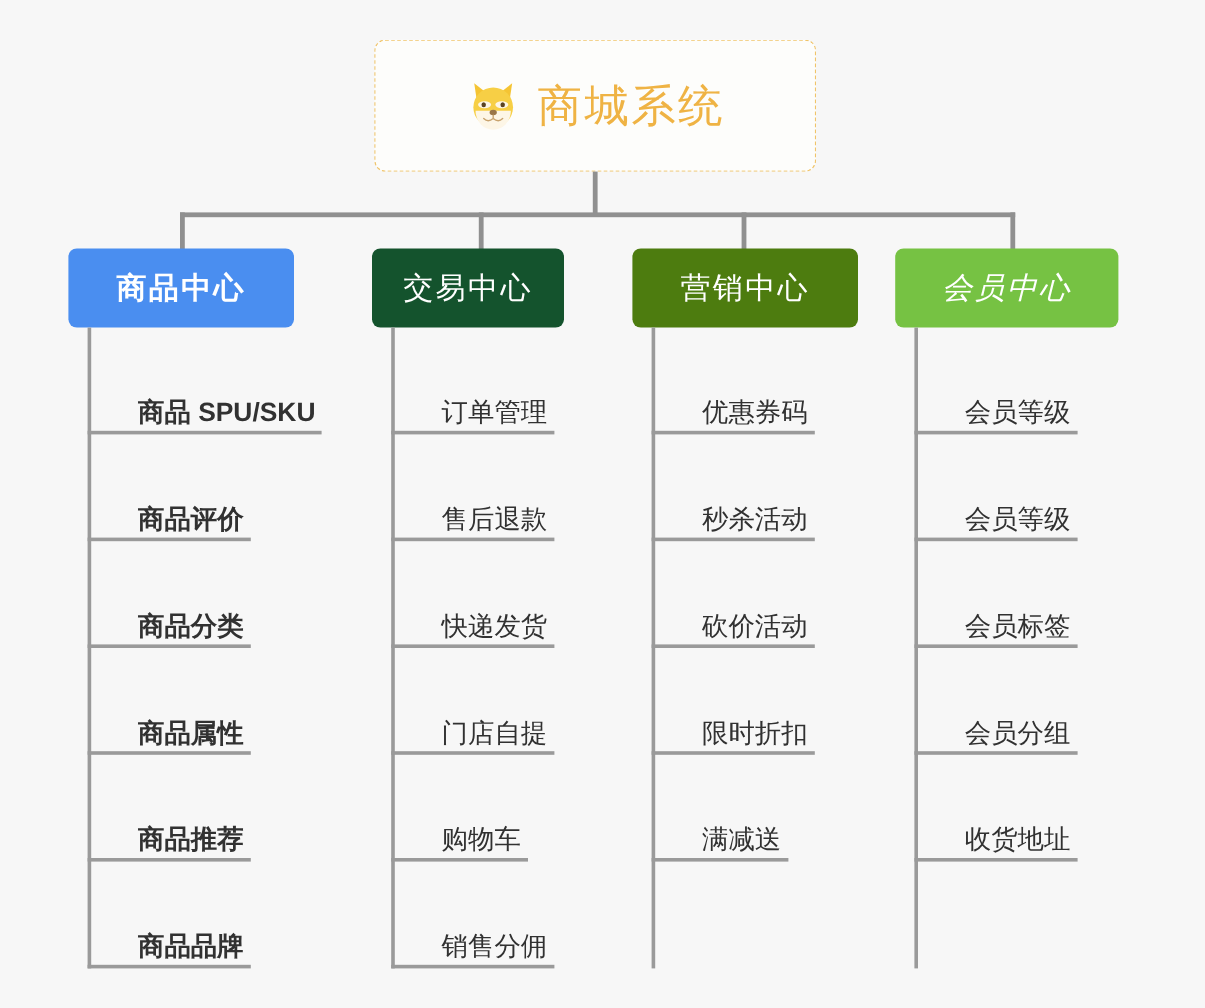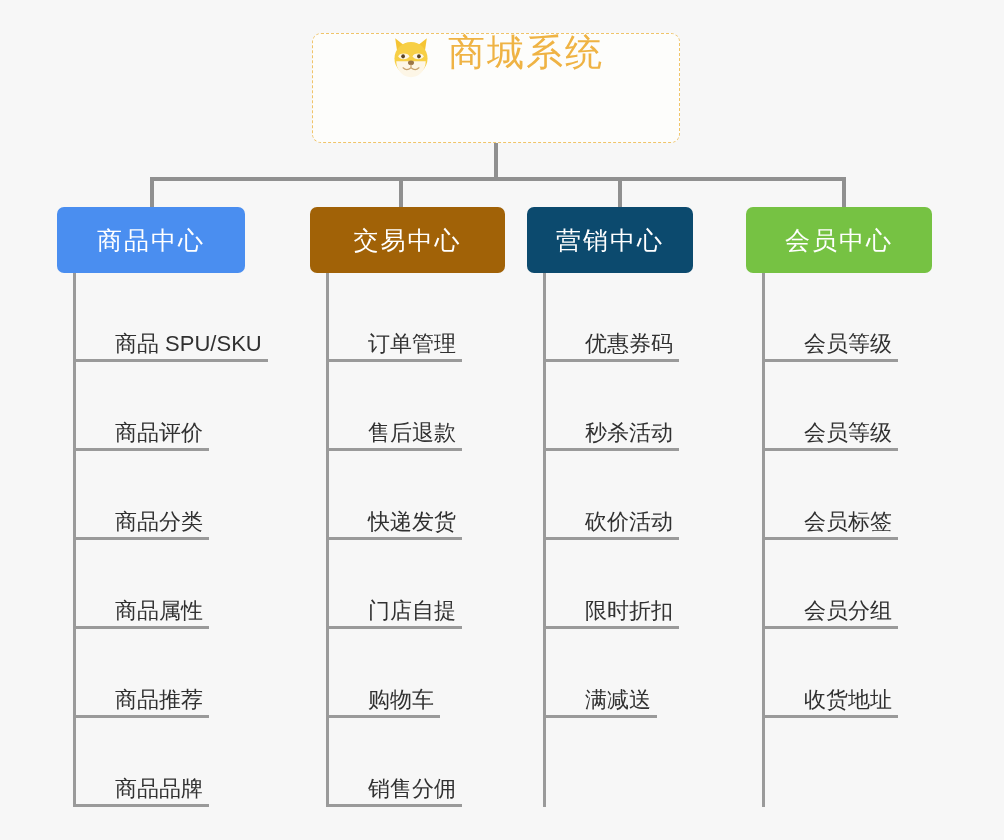--- a/index.html
+++ b/index.html
@@ -12,21 +12,21 @@
   #canvas { position: relative; width: 1004px; height: 840px; }
 
   
   .root-node {
     position: absolute;
     left: 312px; top: 33px;
     width: 368px; height: 110px;
     background: #fdfdfb;
     border: 1px dashed #f0c469;
     border-radius: 9px;
-    display: flex; align-items: flex-start; justify-content: center;
+    display: flex; align-items: center; justify-content: center;
     gap: 14px;
   }
   .root-emoji { width: 46px; height: 46px; display:block; }
   .root-title {
     font-size: 37px;
     color: #efb344;
     letter-spacing: 2px;
     line-height: 1;
     font-weight: 400;
   }
@@ -100,21 +100,21 @@
   </div>
 
   <div class="conn conn-v-root" style="background: rgb(144, 144, 144);"></div>
   <div class="conn conn-h-main" style="background: rgb(144, 144, 144);"></div>
   <div class="conn conn-drop" style="left: 150px; background: rgb(144, 144, 144);"></div>
   <div class="conn conn-drop" style="left: 399px; background: rgb(144, 144, 144);"></div>
   <div class="conn conn-drop" style="left: 618px; background: rgb(144, 144, 144);"></div>
   <div class="conn conn-drop" style="left: 842px; background: rgb(144, 144, 144);"></div>
 
   <div id="columns">
-      <div class="column" style="left: 57px;">
+      <div class="column" style="left: 57px; font-weight: bold;">
         <div class="cat-header" style="background: rgb(74, 142, 240); width: 188px;">商品中心</div>
         <div class="branch-wrap">
           <div class="branch-spine" style="height: 534px;"></div>
           <div class="leaf">
             <div class="leaf-rule" style="width: 195px;"></div>
             <span class="leaf-label">商品 SPU/SKU</span>
           </div>
           <div class="leaf">
             <div class="leaf-rule" style="width: 136px;"></div>
             <span class="leaf-label">商品评价</span>
@@ -131,21 +131,21 @@
             <div class="leaf-rule" style="width: 136px;"></div>
             <span class="leaf-label">商品推荐</span>
           </div>
           <div class="leaf">
             <div class="leaf-rule" style="width: 136px;"></div>
             <span class="leaf-label">商品品牌</span>
           </div>
         </div>
       </div>
       <div class="column" style="left: 310px;">
-        <div class="cat-header" style="background: #a16207; width: 195px; text-align: center;">交易中心</div>
+        <div class="cat-header" style="background: #14532d; width: 160px; text-align: center;">交易中心</div>
         <div class="branch-wrap">
           <div class="branch-spine" style="height: 534px;"></div>
           <div class="leaf">
             <div class="leaf-rule" style="width: 136px;"></div>
             <span class="leaf-label">订单管理</span>
           </div>
           <div class="leaf">
             <div class="leaf-rule" style="width: 136px;"></div>
             <span class="leaf-label">售后退款</span>
           </div>
@@ -161,21 +161,21 @@
             <div class="leaf-rule" style="width: 114px;"></div>
             <span class="leaf-label">购物车</span>
           </div>
           <div class="leaf">
             <div class="leaf-rule" style="width: 136px;"></div>
             <span class="leaf-label">销售分佣</span>
           </div>
         </div>
       </div>
       <div class="column" style="left: 527px;">
-        <div class="cat-header" style="background: #0c4a6e; width: 166px;">营销中心</div>
+        <div class="cat-header" style="background: #4d7c0f; width: 188px;">营销中心</div>
         <div class="branch-wrap">
           <div class="branch-spine" style="height: 534px;"></div>
           <div class="leaf">
             <div class="leaf-rule" style="width: 136px;"></div>
             <span class="leaf-label">优惠券码</span>
           </div>
           <div class="leaf">
             <div class="leaf-rule" style="width: 136px;"></div>
             <span class="leaf-label">秒杀活动</span>
           </div>
@@ -187,21 +187,21 @@
             <div class="leaf-rule" style="width: 136px;"></div>
             <span class="leaf-label">限时折扣</span>
           </div>
           <div class="leaf">
             <div class="leaf-rule" style="width: 114px;"></div>
             <span class="leaf-label">满减送</span>
           </div>
         </div>
       </div>
       <div class="column" style="left: 746px;">
-        <div class="cat-header" style="background: rgb(118, 194, 67); width: 186px;">会员中心</div>
+        <div class="cat-header" style="background: rgb(118, 194, 67); width: 186px; font-style: italic;">会员中心</div>
         <div class="branch-wrap">
           <div class="branch-spine" style="height: 534px;"></div>
           <div class="leaf">
             <div class="leaf-rule" style="width: 136px;"></div>
             <span class="leaf-label">会员等级</span>
           </div>
           <div class="leaf">
             <div class="leaf-rule" style="width: 136px;"></div>
             <span class="leaf-label">会员等级</span>
           </div>

